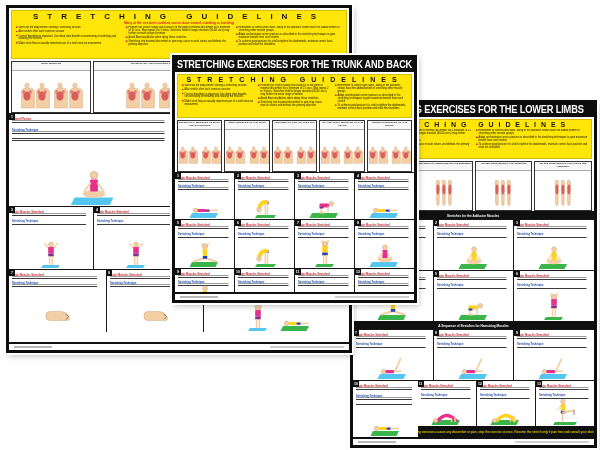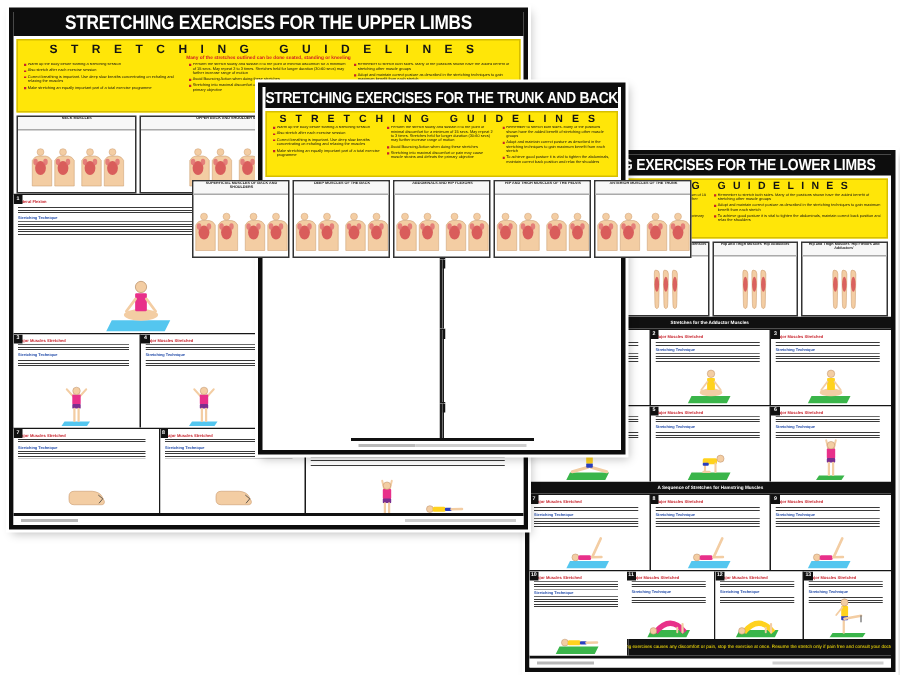--- a/index.html
+++ b/index.html
@@ -4,21 +4,21 @@
 <style>
   html,body{margin:0;padding:0;}
   body{width:600px;height:450px;background:#ffffff;overflow:hidden;
        font-family:"Liberation Sans",sans-serif;position:relative;}
   .page{position:absolute;inset:0;}
 
   .poster{position:absolute;background:#fff;border:3px solid #0d0d0d;
           box-shadow:0 0 0 2px #fff,2px 3px 6px rgba(0,0,0,.25);
           display:flex;flex-direction:column;box-sizing:border-box;}
   .p1{left:6px;top:5px;width:346px;height:348px;z-index:2;}
-  .p2{left:172px;top:55px;width:245px;height:248px;z-index:3;align-items:center;}
+  .p2{left:172px;top:55px;width:245px;height:248px;z-index:3;}
   .p3{left:350px;top:100px;width:247px;height:348px;z-index:1;}
 
   .phead{background:#0d0d0d;color:#fff;display:flex;align-items:center;justify-content:center;
          white-space:nowrap;overflow:hidden;flex:0 0 auto;}
   .p1 .phead{height:16px;} .p2 .phead,.p3 .phead{height:14px;}
   .phead span{font-weight:bold;letter-spacing:-0.2px;transform:scaleY(1.15);}
   .p1 .phead span{font-size:11.5px;} .p2 .phead span{font-size:9.2px;} .p3 .phead span{font-size:9.3px;}
 
   .guide{background:#FFE608;margin:2px;border:1px solid #d6be00;position:relative;
          overflow:hidden;flex:0 0 auto;}
@@ -71,23 +71,20 @@
   .pfoot{height:6px;background:#fff;border-top:2px solid #111;display:flex;align-items:center;
          justify-content:space-between;padding:0 5px;flex:0 0 auto;}
   .fl{width:38px;height:1.5px;background:#b9b9b9;} .fc{width:74px;height:1.5px;background:#cfcfcf;}
 </style>
 </head>
 <body>
 
 <div class="page">
 
   <section class="poster p1">
-    <header class="phead">
-      <span>STRETCHING EXERCISES FOR THE UPPER LIMBS</span>
-    </header>
     <div class="guide">
       <div class="gtitle">STRETCHING GUIDELINES</div>
       <div class="gsubw">
         <span class="sc gsub">Many of the stretches outlined can be done seated, standing or kneeling</span>
       </div>
       <div class="gcols">
           <div class="gcol">
             <div class="s">
               <p>Warm up the body before starting a stretching session</p>
               <p>Also stretch after each exercise session</p>

